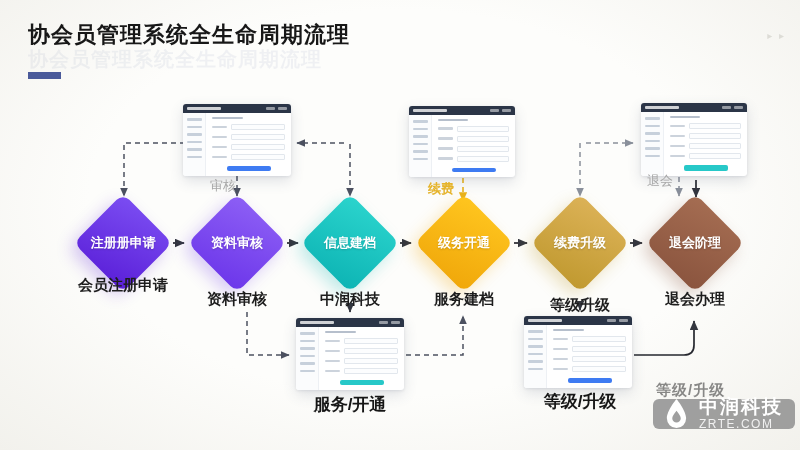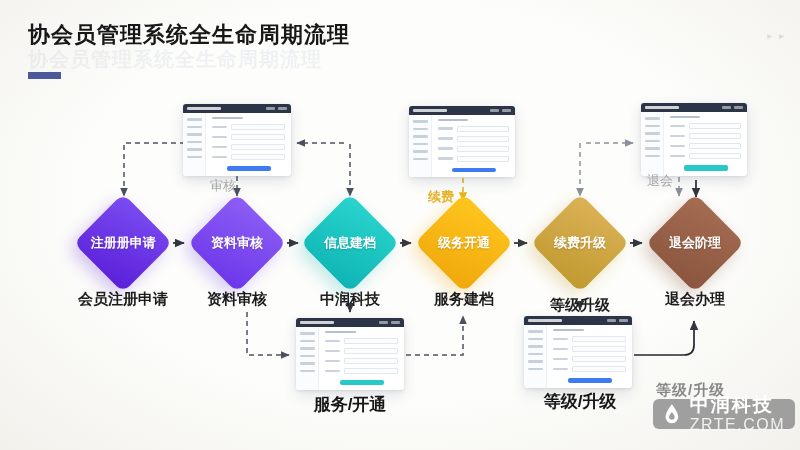--- a/index.html
+++ b/index.html
@@ -44,21 +44,21 @@
   .d4 { background:linear-gradient(160deg,#ffc61f,#f0a70a); box-shadow:0 8px 16px rgba(240,167,10,.28); }
   .d5 { background:linear-gradient(160deg,#dcb257,#c0992f); box-shadow:0 8px 16px rgba(192,153,47,.28); }
   .d6 { background:linear-gradient(160deg,#a56d52,#8a543e); box-shadow:0 8px 16px rgba(138,84,62,.28); }
 
   .stage-label {
     width:130px; text-align:center; font-size:15px; font-weight:bold;
     color:#1d1d1d; z-index:3;
   }
   .conn-label { font-size:13px; z-index:4; width:44px; text-align:center; }
   .conn-gray { color:#a6a6a6; }
-  .conn-yellow { color:#e5b32a; font-weight:bold;margin-top:8px; }
+  .conn-yellow { color:#e5b32a; font-weight:bold; }
 
   .bottom-label {
     width:130px; text-align:center; font-size:17px; font-weight:bold; color:#161616; z-index:3;
   }
   .faded-label { font-size:15px; font-weight:bold; color:rgba(60,60,60,.6); z-index:1; letter-spacing:1px; }
 
   
   .thumb {
     background:#fff; border-radius:3px; z-index:3;
     box-shadow:0 5px 14px rgba(70,80,110,.16), 0 1px 3px rgba(70,80,110,.12);
@@ -89,21 +89,21 @@
   .btn-teal { background:#27c8c8; }
 
   
   .logo-badge {
     left:653px; top:399px; width:142px; height:30px; z-index:5;
     background:rgba(152,152,152,.93); border-radius:6px;
     display:flex; align-items:center; padding:0 10px; gap:9px;
   }
   .logo-text { display:flex; flex-direction:column; line-height:1.1; }
   .logo-cn { font-size:19px; font-weight:bold; color:#fff; letter-spacing:2px; }
-  .logo-en { font-size:16px; color:rgba(255,255,255,.85); letter-spacing:1.5px; }
+  .logo-en { font-size:12px; color:rgba(255,255,255,.85); letter-spacing:1.5px; }
 </style>
 </head>
 <body>
 
 <div class="abs title">协会员管理系统全生命周期流理</div>
 <div class="abs ghost-title">协会员管理系统全生命周期流理</div>
 <div class="abs accent-bar"></div>
 <div class="abs hint">
   <span class="chev">▸ ▸</span>
 </div>
@@ -171,21 +171,21 @@
 <div class="abs diamond d4" style="left:429px; top:208px;">
     <span>级务开通</span>
   </div>
 <div class="abs diamond d5" style="left:545px; top:208px;">
     <span>续费升级</span>
   </div>
 <div class="abs diamond d6" style="left:660px; top:208px;">
     <span>退会阶理</span>
   </div>
 
-<div class="abs stage-label" style="left:58px;  top:290px;">会员注册申请</div>
+<div class="abs stage-label" style="left:58px;  top:276px;">会员注册申请</div>
 <div class="abs stage-label" style="left:172px; top:290px;">资料审核</div>
 <div class="abs stage-label" style="left:285px; top:290px;">中润科技</div>
 <div class="abs stage-label" style="left:399px; top:290px;">服务建档</div>
 <div class="abs stage-label" style="left:515px; top:296px;">等级升级</div>
 <div class="abs stage-label" style="left:630px; top:290px;">退会办理</div>
 
 <div class="abs conn-label conn-gray" style="left:201px; top:177px;">审核</div>
 <div class="abs conn-label conn-yellow" style="left:419px; top:180px;">续费</div>
 <div class="abs conn-label conn-gray" style="left:638px; top:172px;">退会</div>
 

